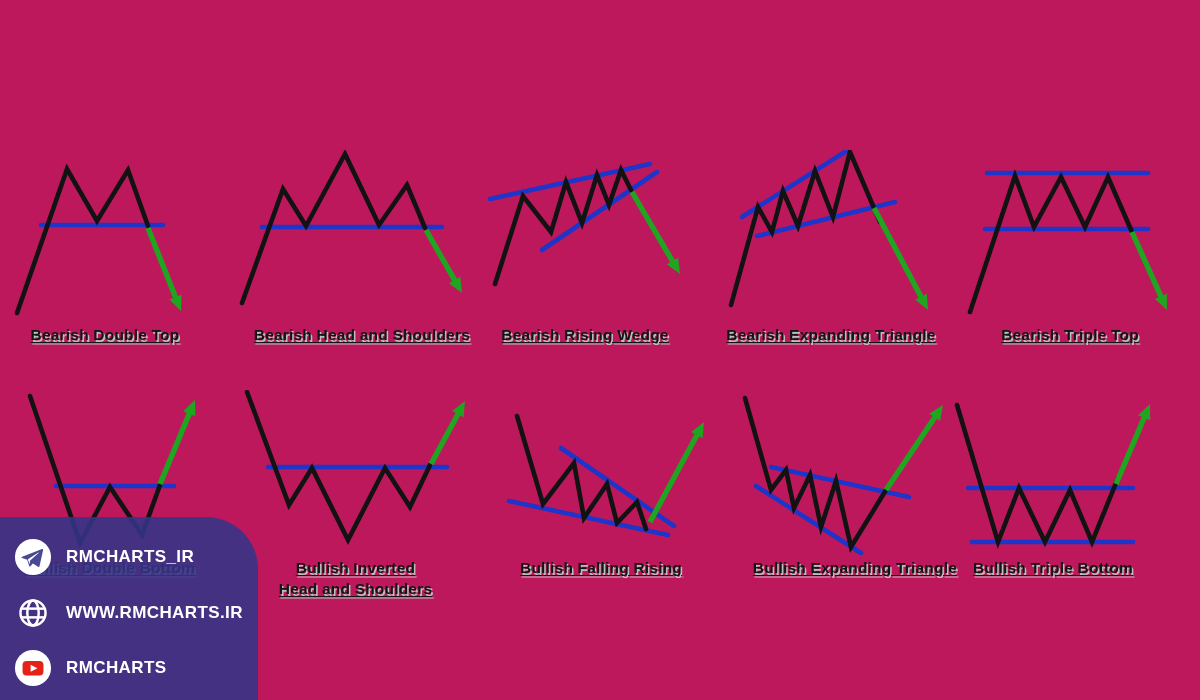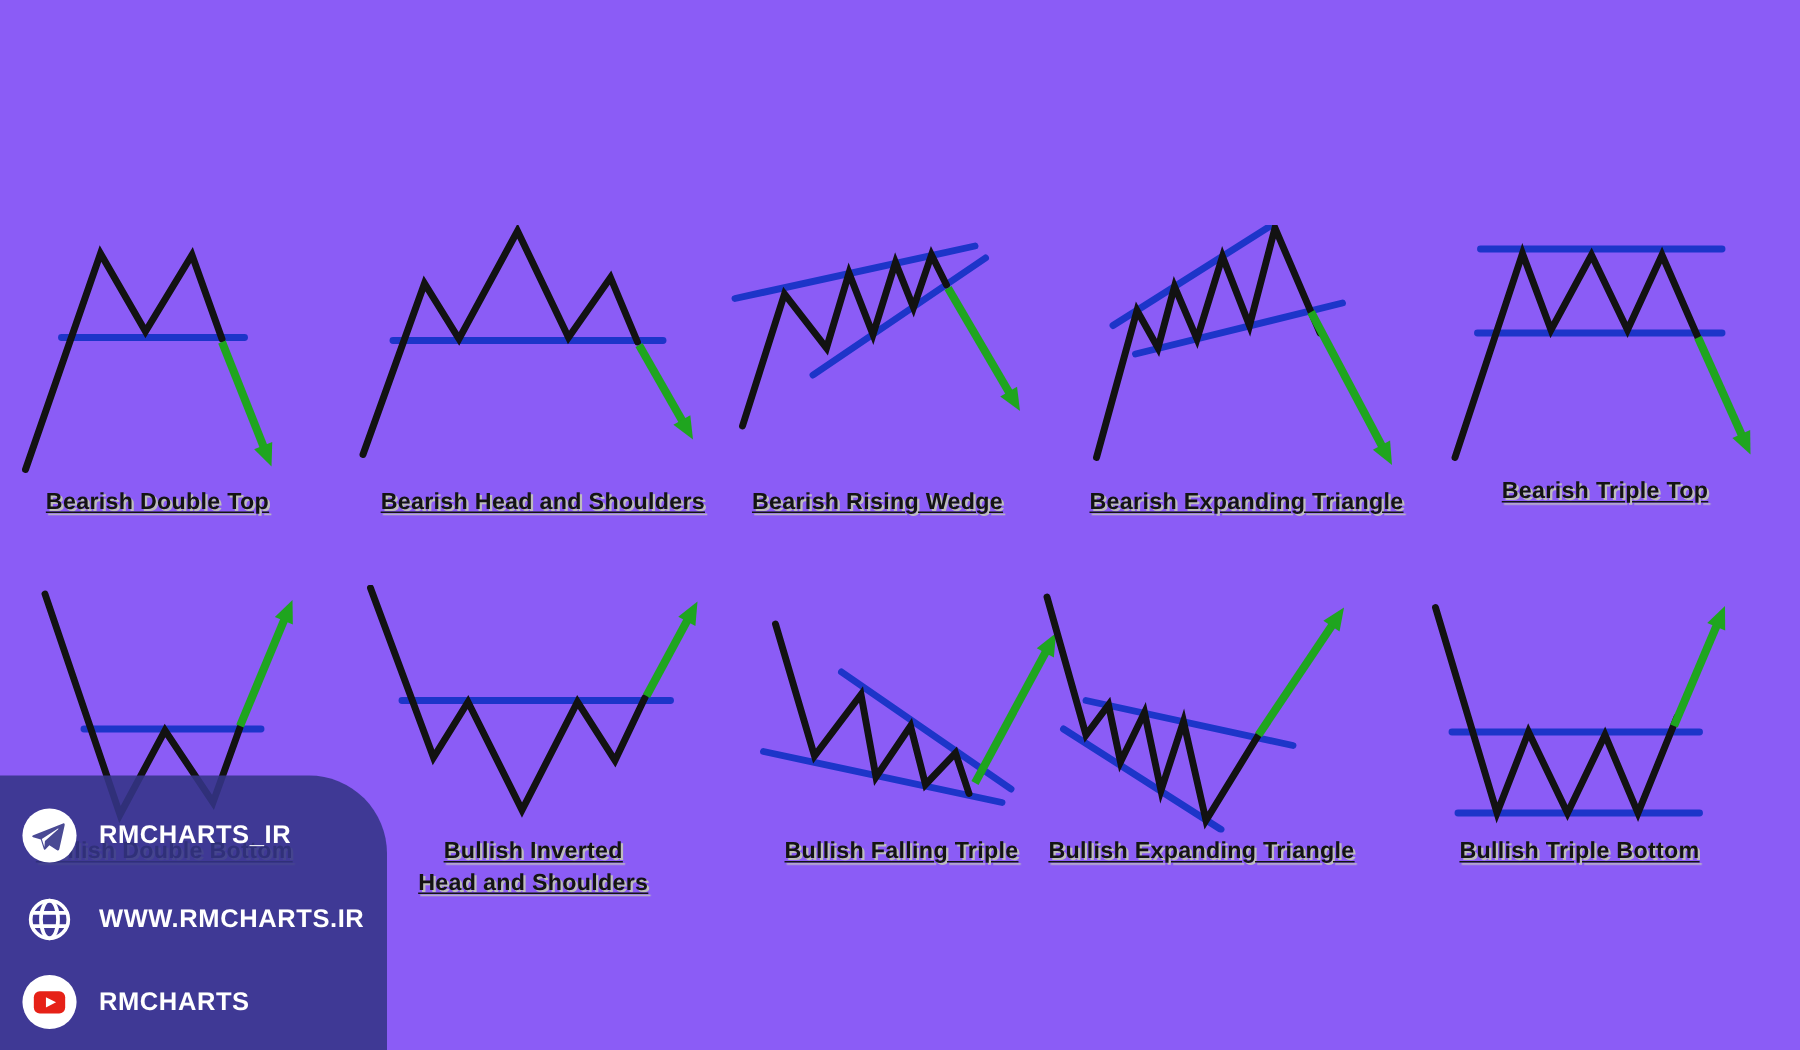--- a/index.html
+++ b/index.html
@@ -1,18 +1,18 @@
 <!DOCTYPE html>
 <html><head>
 <meta charset="utf-8">
 <style>
   * { margin:0; padding:0; box-sizing:border-box; }
   html,body { width:1200px; height:700px; }
   body { font-family:"Liberation Sans", sans-serif; background:#ffffff; overflow:hidden; position:relative; }
-  #canvas { position:absolute; inset:0; width:1200px; height:700px; background:#8b5cf6; }
+  #canvas { position:absolute; inset:0; width:1200px; height:700px; background:#be185d; }
 
   .pattern-cell { position:absolute; display:flex; flex-direction:column; align-items:center; }
   .pattern-cell svg { display:block; width:100%; }
   .pattern-label {
     margin-top:2px;
     font-size:15.5px;
     font-weight:bold;
     color:#141414;
     letter-spacing:0.2px;
     text-align:center;
@@ -82,21 +82,21 @@
       <div class="pattern-cell" style="left: 714px; top: 150px; width: 234px; height: 200px;">
         <svg viewBox="0 0 234 172" style="height: 172px;">
           <line x1="28" y1="67" x2="134" y2="0" stroke="#1d35c9" stroke-width="4.6" stroke-linecap="round"></line>
           <line x1="43" y1="86" x2="181" y2="52" stroke="#1d35c9" stroke-width="4.6" stroke-linecap="round"></line>
           <polyline points="17,155 44,57 58,82 69,41 84,76 101,21 119,67 136,2 166,72" fill="none" stroke="#121212" stroke-width="4.6" stroke-linejoin="miter" stroke-linecap="round"></polyline>
           <line x1="160" y1="58" x2="208.85323507539064" y2="150.27833292018232" stroke="#1fa51f" stroke-width="5.4" stroke-linecap="butt"></line>
           <polygon points="214,160 201.2370627374586,149.7844514375178 212.7263056499704,143.70191107207037" fill="#1fa51f"></polygon>
         </svg>
         <div class="pattern-label">Bearish Expanding Triangle</div>
       </div>
-      <div class="pattern-cell" style="left: 960px; top: 140px; width: 220px; height: 200px; justify-content: center;">
+      <div class="pattern-cell" style="left: 960px; top: 150px; width: 220px; height: 200px;">
         <svg viewBox="0 0 220 172" style="height: 172px;">
           <line x1="27" y1="23" x2="188" y2="23" stroke="#1d35c9" stroke-width="4.6" stroke-linecap="round"></line>
           <line x1="25" y1="79" x2="188" y2="79" stroke="#1d35c9" stroke-width="4.6" stroke-linecap="round"></line>
           <polyline points="10,162 55,26 74,77 101,27 125,77 148,27 172,82" fill="none" stroke="#121212" stroke-width="4.6" stroke-linejoin="miter" stroke-linecap="round"></polyline>
           <line x1="172" y1="82" x2="202.496690990259" y2="149.96405420686293" stroke="#1fa51f" stroke-width="5.4" stroke-linecap="butt"></line>
           <polygon points="207,160 194.92879247259037,148.97566560602368 206.78945568266147,143.65357313996614" fill="#1fa51f"></polygon>
         </svg>
         <div class="pattern-label">Bearish Triple Top</div>
       </div>
       <div class="pattern-cell" style="left: 12px; top: 390px; width: 195px; height: 195px;">
@@ -119,23 +119,23 @@
 Head and Shoulders</div>
       </div>
       <div class="pattern-cell" style="left: 492px; top: 390px; width: 218px; height: 195px;">
         <svg viewBox="0 0 218 165" style="height: 165px;">
           <line x1="69" y1="58" x2="182" y2="136" stroke="#1d35c9" stroke-width="4.6" stroke-linecap="round"></line>
           <line x1="17" y1="111" x2="176" y2="145" stroke="#1d35c9" stroke-width="4.6" stroke-linecap="round"></line>
           <polyline points="25,26 51,114 82,73 92,128 115,94 125,133 145,112 154,139" fill="none" stroke="#121212" stroke-width="4.6" stroke-linejoin="miter" stroke-linecap="round"></polyline>
           <line x1="158" y1="132" x2="206.77336193791626" y2="41.678959374229116" stroke="#1fa51f" stroke-width="5.4" stroke-linecap="butt"></line>
           <polygon points="212,32 210.59215136374848,48.28704891063464 199.153381194205,42.11011301908114" fill="#1fa51f"></polygon>
         </svg>
-        <div class="pattern-label">Bullish Falling Triple</div>
+        <div class="pattern-label">Bullish Falling Rising</div>
       </div>
-      <div class="pattern-cell" style="left: 692px; top: 390px; width: 218px; height: 195px;">
+      <div class="pattern-cell" style="left: 739px; top: 390px; width: 218px; height: 195px; align-items: flex-end;">
         <svg viewBox="0 0 218 165" style="height: 165px;">
           <line x1="32" y1="77" x2="170" y2="107" stroke="#1d35c9" stroke-width="4.6" stroke-linecap="round"></line>
           <line x1="17" y1="96" x2="122" y2="163" stroke="#1d35c9" stroke-width="4.6" stroke-linecap="round"></line>
           <polyline points="6,8 32,100 47,80 55,118 71,85 82,137 97,91 112,157 147,100" fill="none" stroke="#121212" stroke-width="4.6" stroke-linejoin="miter" stroke-linecap="round"></polyline>
           <line x1="147" y1="100" x2="197.87351667137335" y2="24.135983911109935" stroke="#1fa51f" stroke-width="5.4" stroke-linecap="butt"></line>
           <polygon points="204,15 201.04424049934678,31.07835457297476 190.2471686043987,23.837965184597792" fill="#1fa51f"></polygon>
         </svg>
         <div class="pattern-label">Bullish Expanding Triangle</div>
       </div>
       <div class="pattern-cell" style="left: 942px; top: 390px; width: 222px; height: 195px;">

